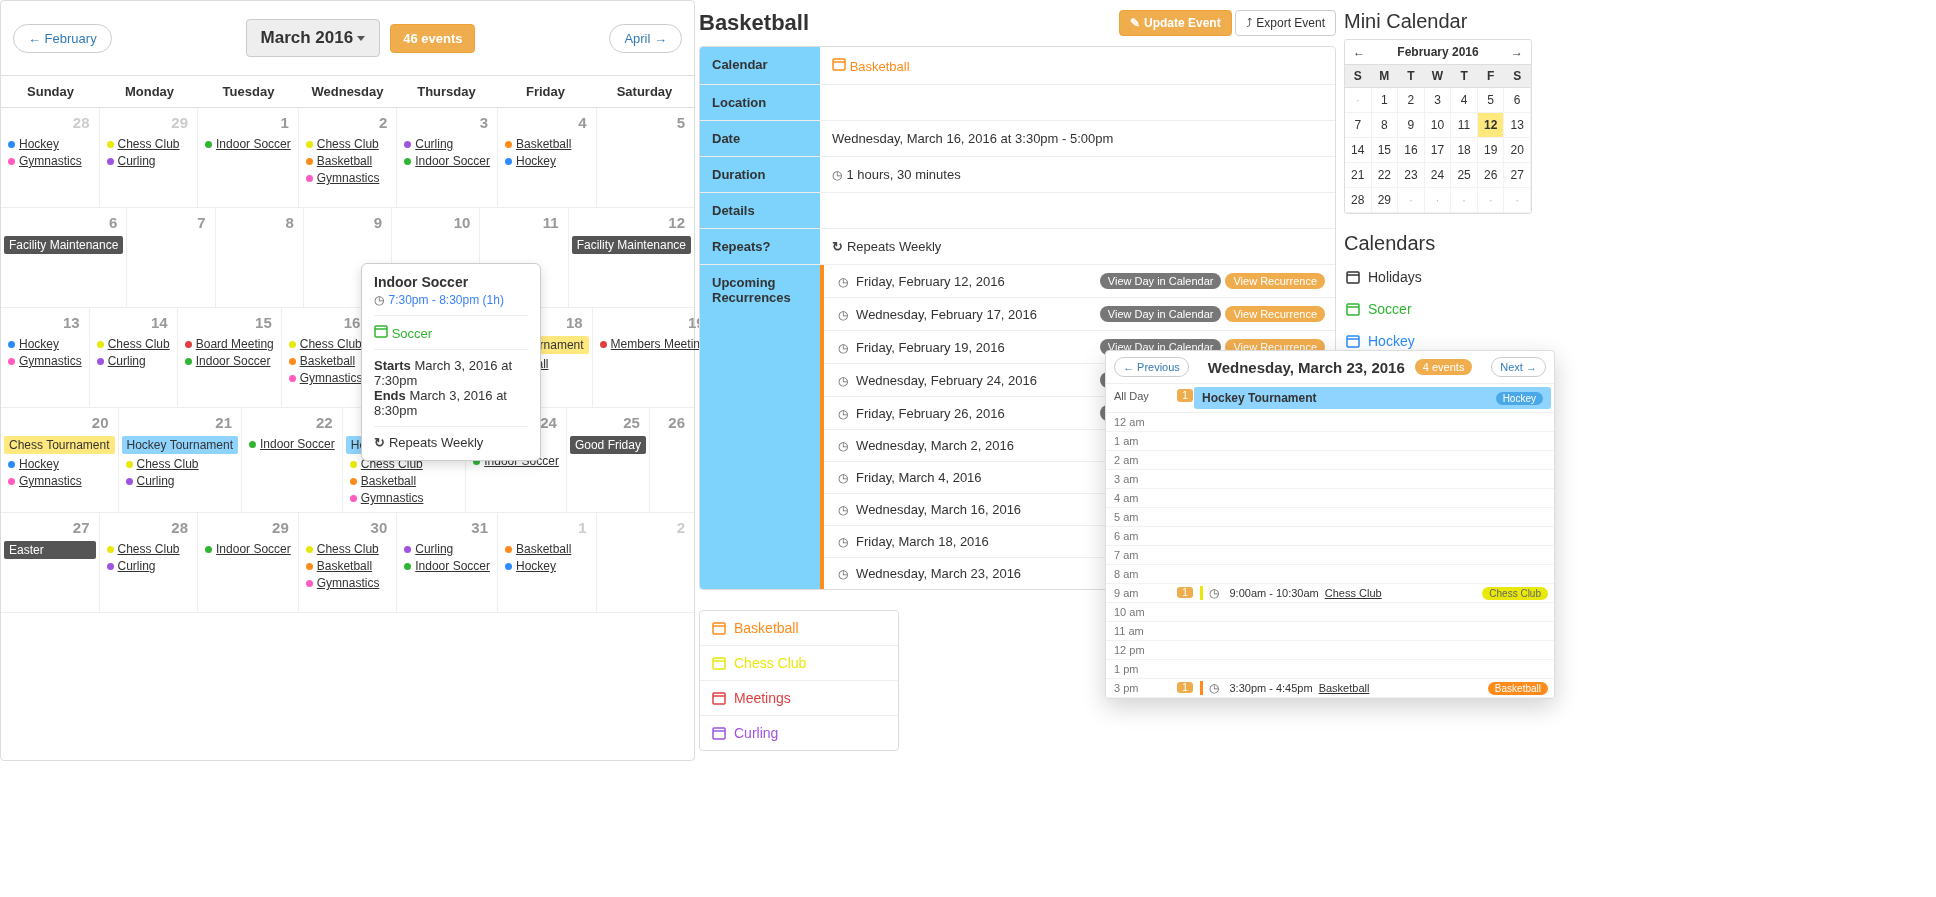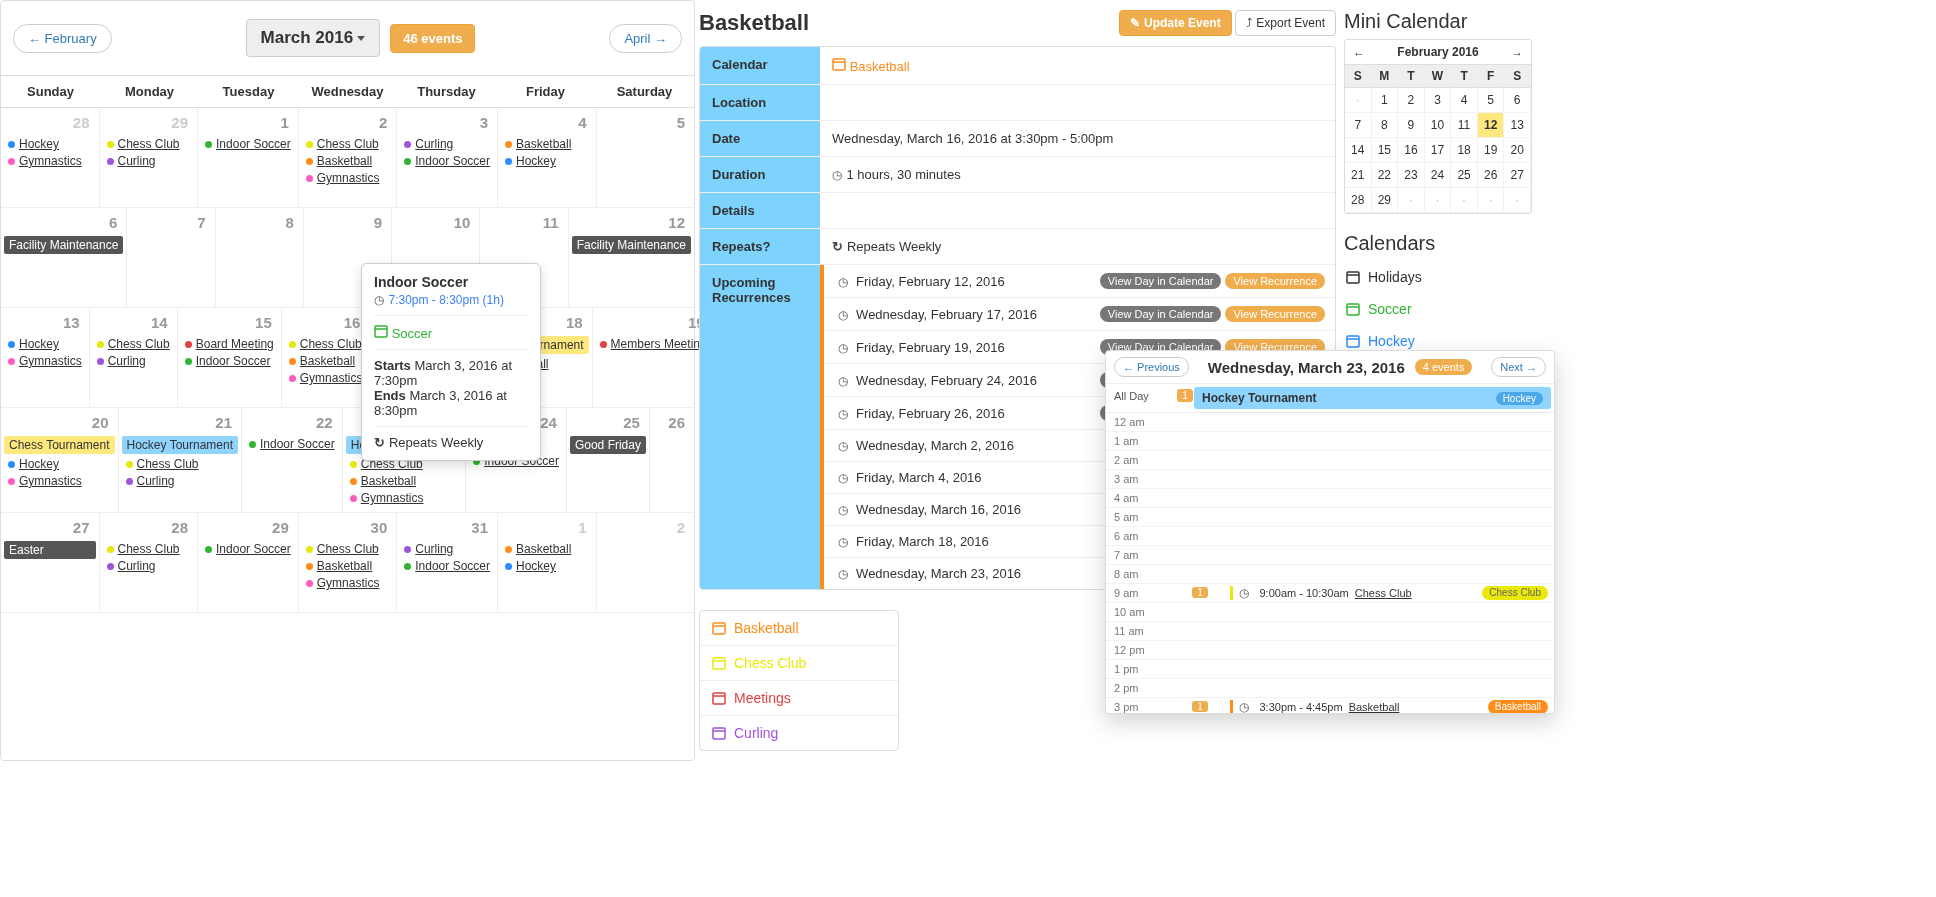--- a/index.html
+++ b/index.html
@@ -102,25 +102,25 @@
 .day-popup-head { display: flex; justify-content: space-between; align-items: center; padding: 6px 8px; }
 .day-popup-title { font-weight: bold; font-size: 15px; }
 .allday-row { display: flex; border-top: 1px solid #eee; border-bottom: 1px solid #eee; }
 .allday-label { width: 70px; padding: 6px 8px; font-size: 11px; color: #555; }
 .allday-count { width:18px; text-align:center; }
 .allday-count span { display:inline-block; background:#f0ad4e; color:#fff; border-radius:3px; font-size:10px; padding:1px 5px; margin-top:5px;}
 .allday-ev { flex: 1; background: #8fd4ff; padding: 4px 8px; font-size: 12px; display:flex; justify-content:space-between; align-items:center; border-radius:3px; margin:3px 3px 3px 0;}
 .allday-tag { background:#4aa7e8; color:#fff; border-radius:8px; padding:1px 7px; font-size:10px;}
 
 .hours { max-height: 300px; overflow: hidden; }
-.hour-row { display: flex; border-bottom: 1px solid #f2f2f2; gap: 15px; }
+.hour-row { display: flex; border-bottom: 1px solid #f2f2f2; }
 .hour-label { width: 70px; padding: 3px 8px; font-size: 11px; color: #777; }
 .hour-count { width:18px; text-align:center; }
 .hour-count span { display:inline-block; background:#f0ad4e; color:#fff; border-radius:3px; font-size:10px; padding:0 5px; margin-top:2px;}
-.hour-content { flex: 1; padding: 2px 6px; font-size: 11px; display:flex; justify-content:space-between; }
+.hour-content { flex: 1; padding: 2px 6px; font-size: 11px; display:flex; justify-content:space-between; align-items:center;}
 .hour-ev { border-left:3px solid; padding-left:6px; display:flex; gap:6px; align-items:center; }
 .hour-tag { border-radius:8px; padding:1px 7px; font-size:10px; color:#fff;}
 
 .icon-clock::before { content:"◷"; margin-right:4px; color:#666; font-size:12px;}
 .icon-repeat::before { content:"↻"; margin-right:4px; color:#444; font-weight:bold;}
 .icon-edit::before { content:"✎"; margin-right:4px;}
 .icon-export::before { content:"⤴"; margin-right:4px;}
 
 </style>
 </head>
@@ -664,25 +664,20 @@
         <div class="hour-label">12 pm</div>
         <div class="hour-count"></div>
         <div class="hour-content"></div>
       </div>
       <div class="hour-row">
         <div class="hour-label">1 pm</div>
         <div class="hour-count"></div>
         <div class="hour-content"></div>
       </div>
       <div class="hour-row">
-        <div class="hour-label">2 pm</div>
-        <div class="hour-count"></div>
-        <div class="hour-content"></div>
-      </div>
-      <div class="hour-row">
         <div class="hour-label">3 pm</div>
         <div class="hour-count"><span>1</span></div>
         <div class="hour-content">
           <div class="hour-ev" style="border-color:#ff8c1a;">
             <span class="icon-clock"></span>
             <span>3:30pm - 4:45pm</span> 
             <u>Basketball</u>
           </div>
           <span class="hour-tag" style="background:#ff8c1a;">Basketball</span>
         </div>

